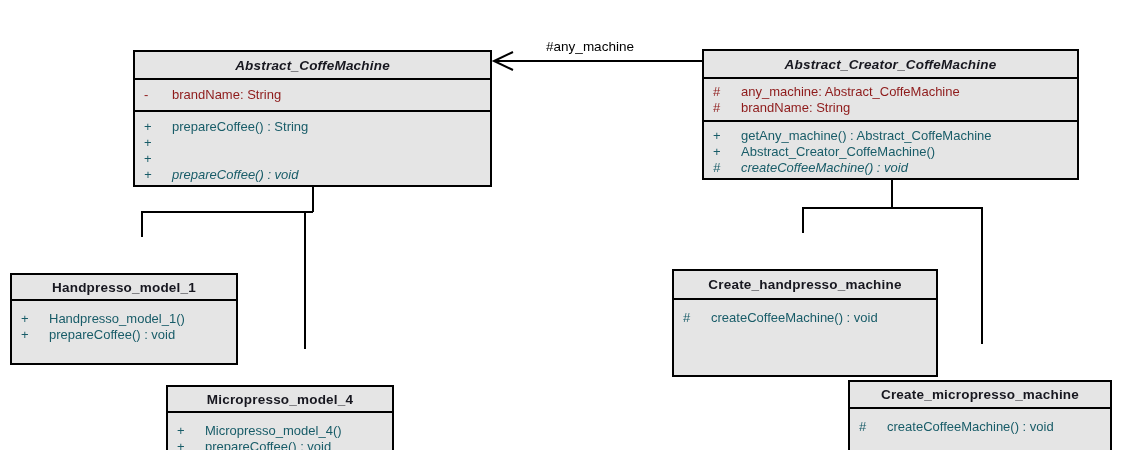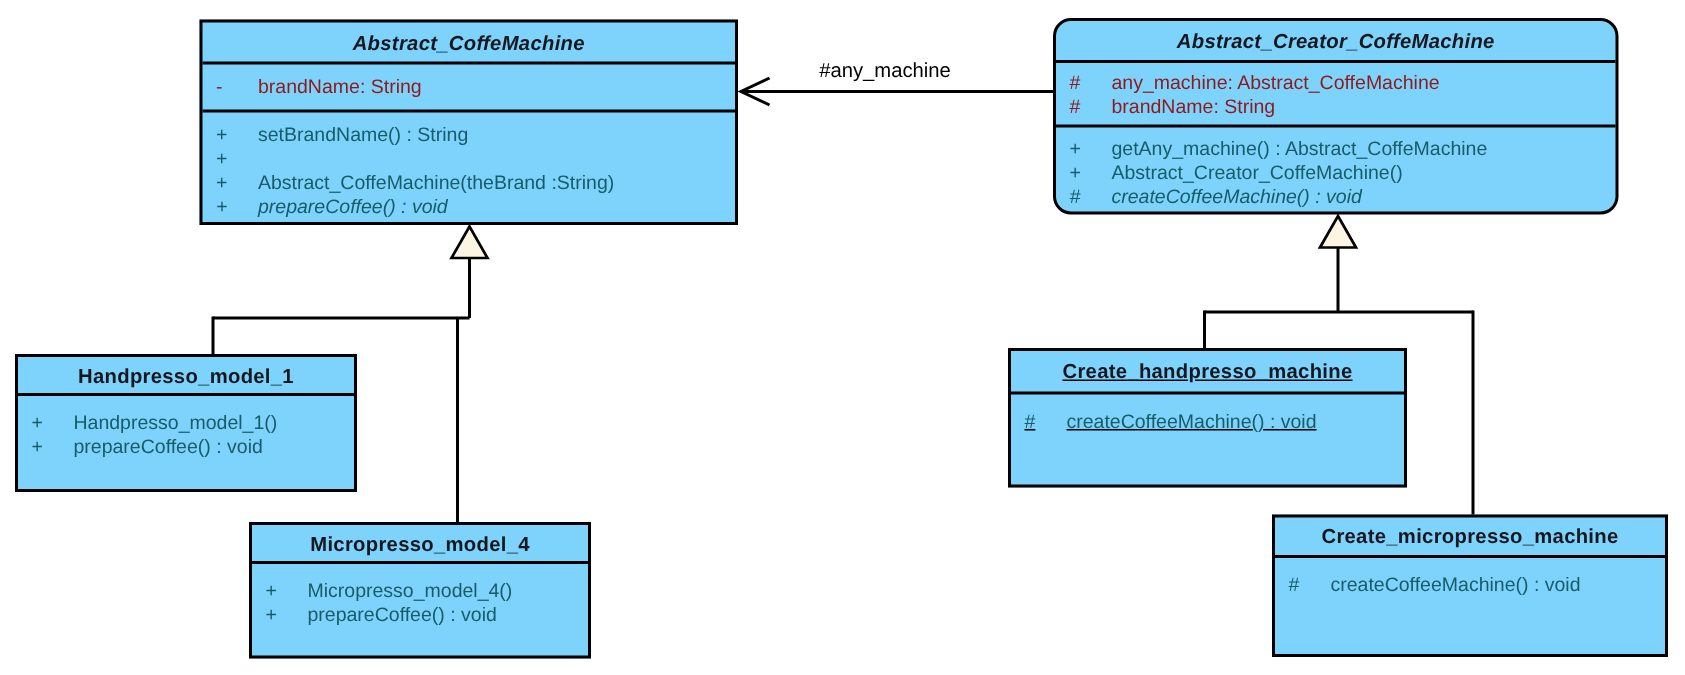--- a/index.html
+++ b/index.html
@@ -9,22 +9,23 @@
   }
   #edges { position:absolute; left:0; top:0; width:1123px; height:450px; }
   #edges line, #edges polyline { stroke:#000000; stroke-width:2; }
   #edges path.tri { fill:#FCF5E1; stroke:#000000; stroke-width:1.8; }
   #edges polyline.arrowhead { fill:none; }
   #edges text {
     fill:#000000; stroke:none; font-size:13.5px;
     font-family:"Liberation Sans", sans-serif;
   }
   .uml-class {
-    position:absolute; background:#7dd3fc; border:2px solid #000000;
+    position:absolute; background:#e5e5e5; border:2px solid #000000;
     box-sizing:border-box;
+    margin-top:37px;
   }
   .uml-title {
     display:flex; align-items:center; justify-content:center;
     font-weight:bold; font-size:13.5px; color:#17171F;
     border-bottom:2px solid #000000; box-sizing:border-box;
     letter-spacing:0.2px;
   }
   .abstract > .uml-title { font-style:italic; }
   .compartment { box-sizing:border-box; }
   .attrs { border-bottom:2px solid #000000; }
@@ -68,37 +69,36 @@
     <div class="uml-title" style="height:28px;">Abstract_CoffeMachine</div>
     <div class="compartment attrs" style="height:32px; padding-top:7px;">
       <div class="row attr-row">
         <span class="vis">-</span>
         <span>brandName: String</span>
       </div>
     </div>
     <div class="compartment" style="padding-top:7px;">
       <div class="row method-row">
         <span class="vis">+</span>
-        <span>setBrandName() : String</span>
+        <span>prepareCoffee() : String</span>
       </div>
       <div class="row method-row">
         <span class="vis">+</span>
       </div>
       <div class="row method-row">
         <span class="vis">+</span>
-        <span>Abstract_CoffeMachine(theBrand :String)</span>
       </div>
       <div class="row method-row italic">
         <span class="vis">+</span>
         <span>prepareCoffee() : void</span>
       </div>
     </div>
   </div>
 
-  <div class="uml-class abstract" style="left:702px; top:12px; width:377px; height:131px;border-radius:12px;">
+  <div class="uml-class abstract" style="left:702px; top:12px; width:377px; height:131px;">
     <div class="uml-title" style="height:28px;">Abstract_Creator_CoffeMachine</div>
     <div class="compartment attrs" style="height:43px; padding-top:5px;">
       <div class="row attr-row">
         <span class="vis">#</span>
         <span>any_machine: Abstract_CoffeMachine</span>
       </div>
       <div class="row attr-row">
         <span class="vis">#</span>
         <span>brandName: String</span>
       </div>
@@ -140,21 +140,21 @@
         <span class="vis">+</span>
         <span>Micropresso_model_4()</span>
       </div>
       <div class="row method-row">
         <span class="vis">+</span>
         <span>prepareCoffee() : void</span>
       </div>
     </div>
   </div>
 
-  <div class="uml-class" style="left:672px; top:232px; width:266px; height:93px;text-decoration:underline;">
+  <div class="uml-class" style="left:672px; top:232px; width:266px; height:108px;">
     <div class="uml-title" style="height:29px;">Create_handpresso_machine</div>
     <div class="compartment" style="padding-top:10px;">
       <div class="row method-row">
         <span class="vis">#</span>
         <span>createCoffeeMachine() : void</span>
       </div>
     </div>
   </div>
 
   <div class="uml-class" style="left:848px; top:343px; width:264px; height:95px;">

